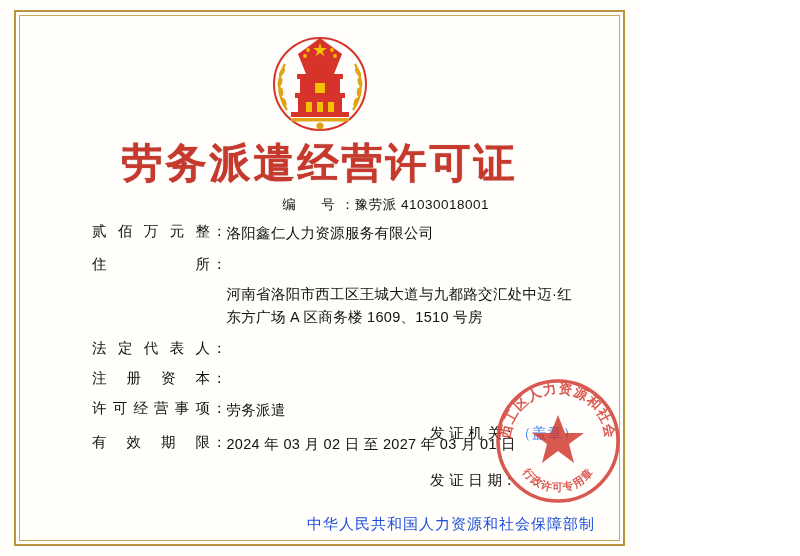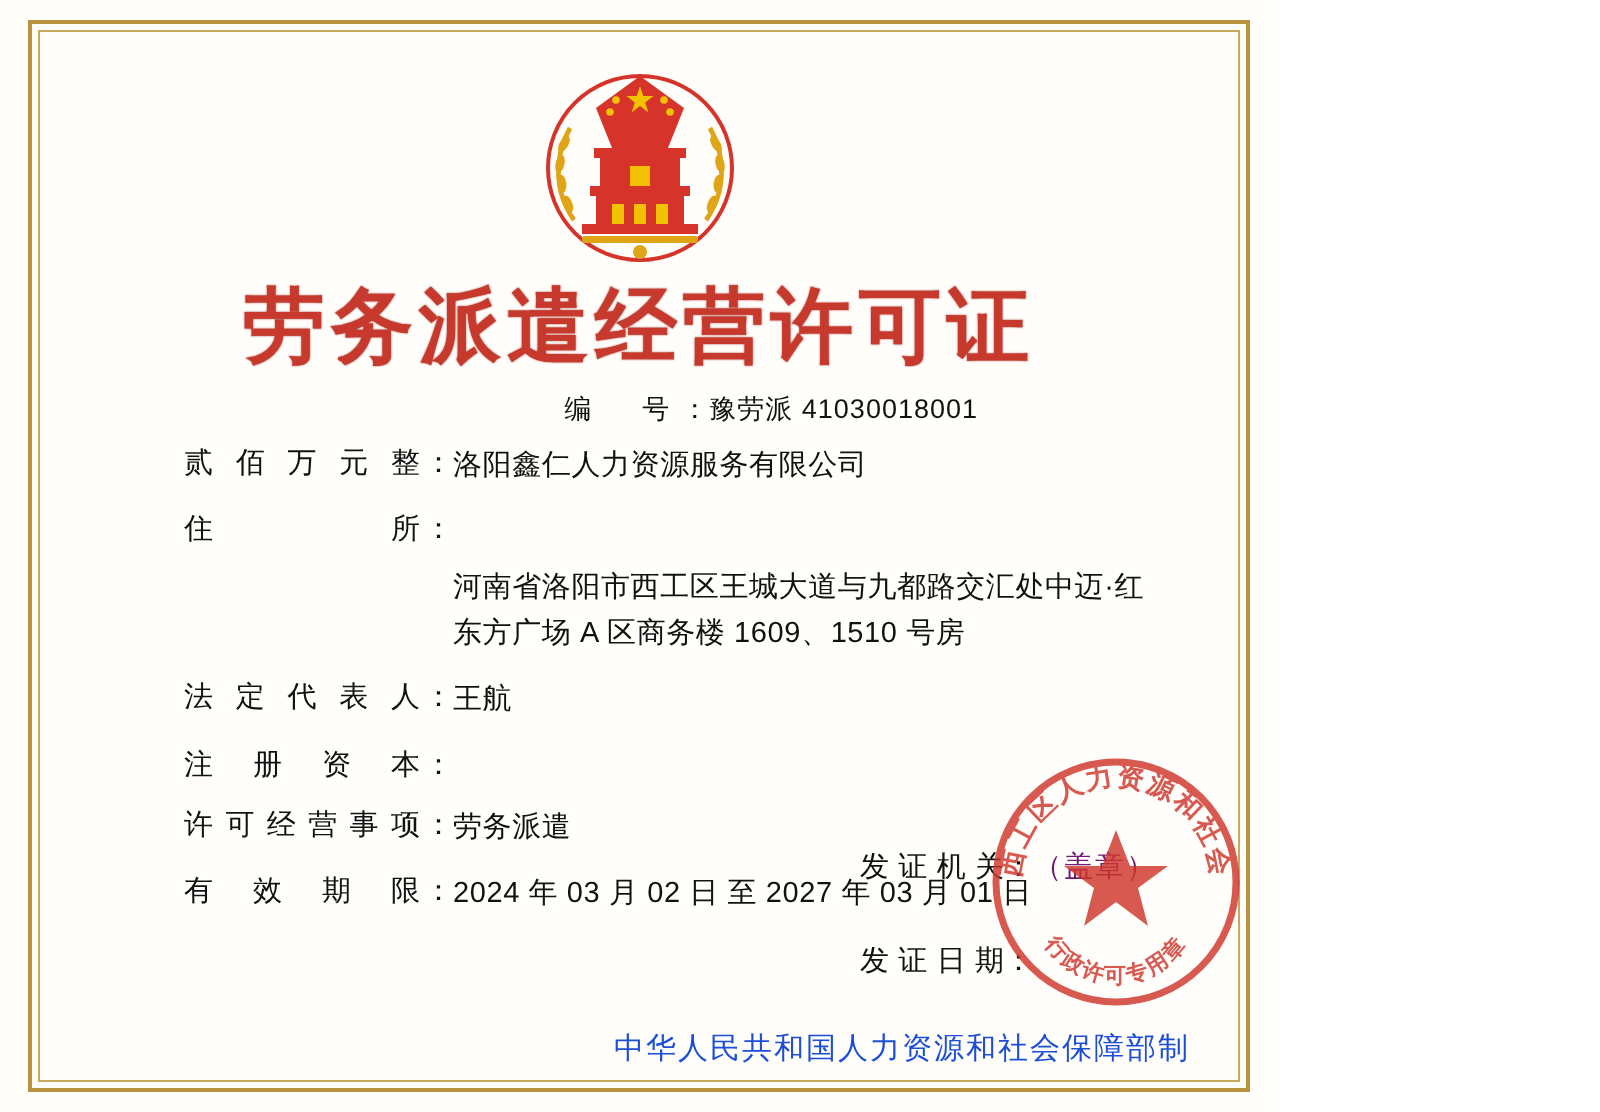--- a/index.html
+++ b/index.html
@@ -129,21 +129,21 @@
   }
   .issuer-row .colon {
     flex: 0 0 12px;
     text-align: center;
   }
   .issuer-row .val {
     flex: 1;
     letter-spacing: 1px;
   }
   .seal-inline {
-    color: #701a75;
+    color: #3b82f6;
   }
   .date-row .val {
     letter-spacing: 2px;
   }
   
   .seal {
     position: absolute;
     left: 492px;
     top: 375px;
     width: 132px;
@@ -233,21 +233,20 @@
 
     <div class="row addr">
       <span class="lbl">住所</span>
       <span class="colon">：</span>
       <span class="val">河南省洛阳市西工区王城大道与九都路交汇处中迈·红东方广场 A 区商务楼 1609、1510 号房</span>
     </div>
 
     <div class="row">
       <span class="lbl">法定代表人</span>
       <span class="colon">：</span>
-      <span class="val">王航</span>
     </div>
 
     <div class="row">
       <span class="lbl">注册资本</span>
       <span class="colon">：</span>
     </div>
 
     <div class="row">
       <span class="lbl">许可经营事项</span>
       <span class="colon">：</span>

